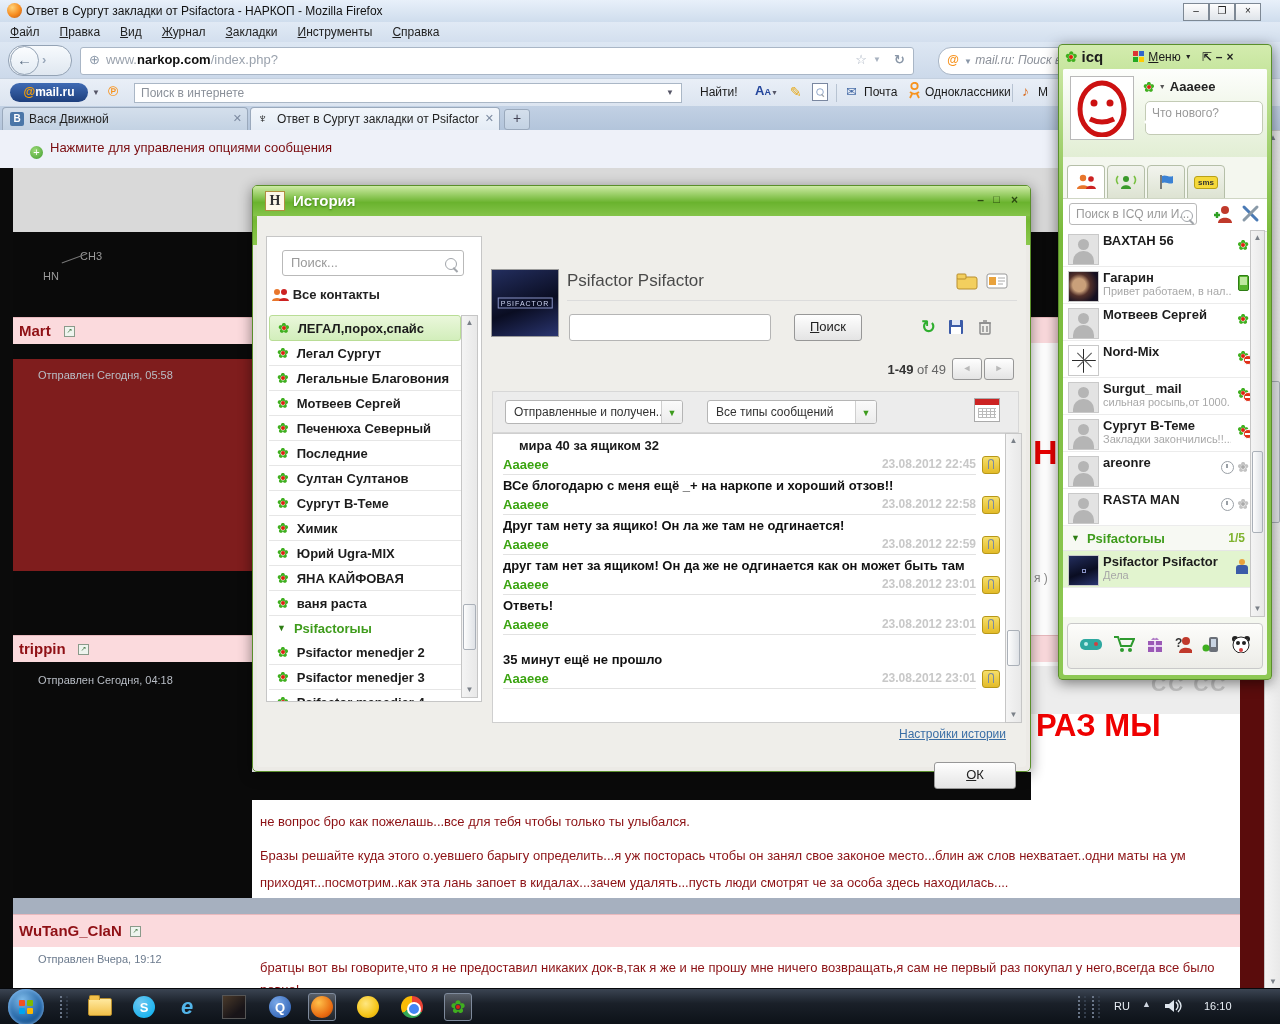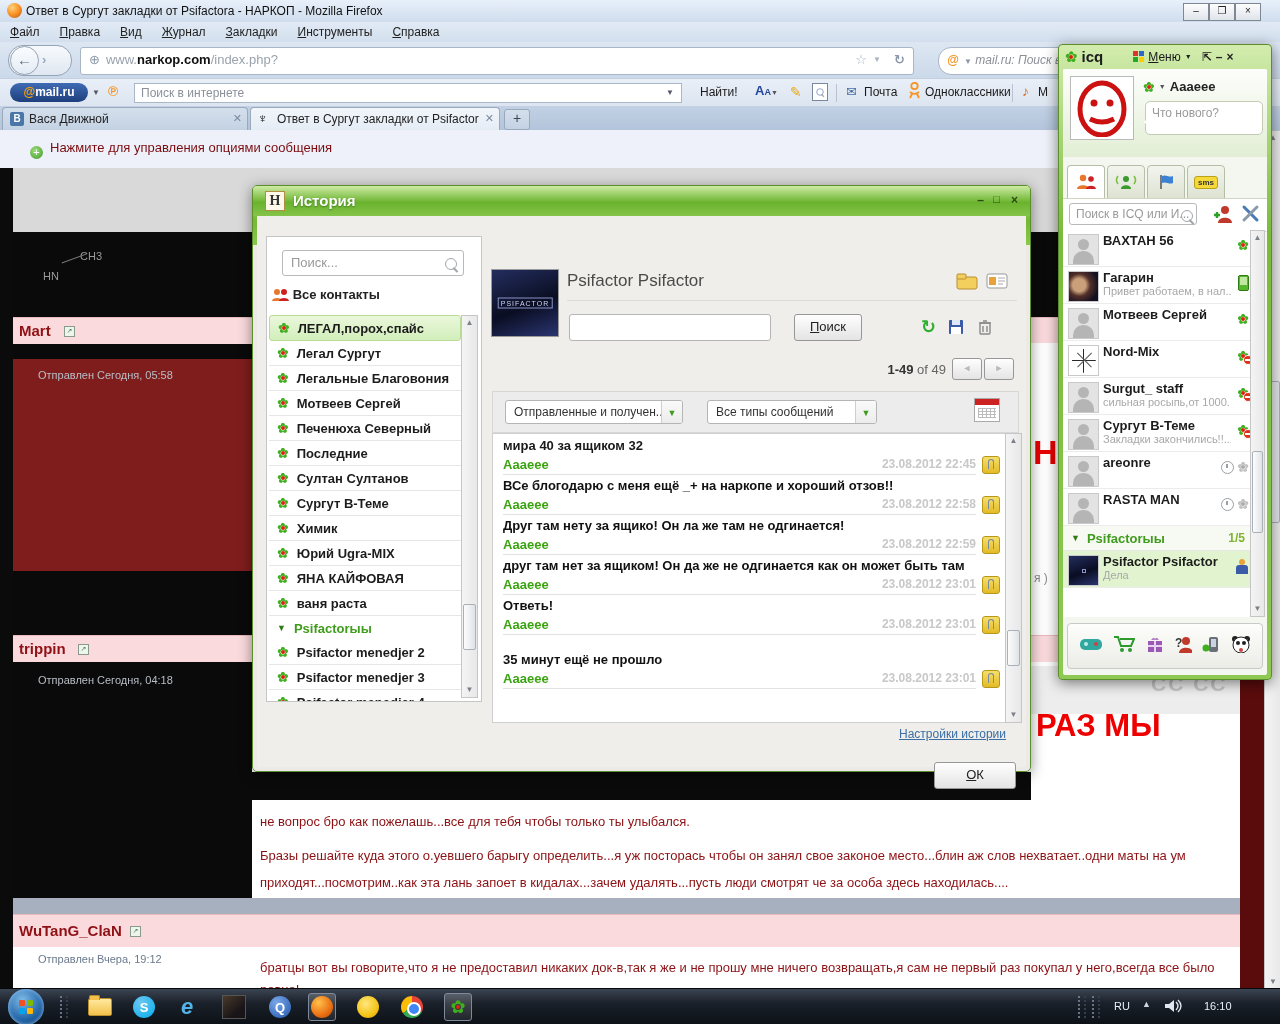--- a/index.html
+++ b/index.html
@@ -125,21 +125,21 @@
   .tool-ico{position:absolute;font-size:18px;}
   #pagination{position:absolute;right:80px;top:146px;font-size:13px;color:#333;}
   .pagebtn{position:absolute;top:142px;width:28px;height:20px;color:#b9b9b9;font-size:9px;line-height:19px;}
   #filterbar{position:absolute;left:235px;top:175px;width:525px;height:40px;background:#ececec;border:1px solid #d7d7d7;}
   .fcombo{position:absolute;top:8px;height:24px;line-height:22px;padding-left:8px;box-sizing:border-box;white-space:nowrap;overflow:hidden;}
   #cal-ico{position:absolute;right:18px;top:6px;width:24px;height:22px;background:#fff;border:1px solid #aaa;}
   #cal-ico::before{content:"";position:absolute;left:0;right:0;top:0;height:6px;background:#cc2222;}
   #cal-ico::after{content:"";position:absolute;left:3px;right:3px;top:9px;height:10px;
        background:repeating-linear-gradient(#bbb 0 1px,transparent 1px 3px),repeating-linear-gradient(90deg,#bbb 0 1px,transparent 1px 4px);}
   #msgpane{position:absolute;left:235px;top:217px;width:513px;height:288px;background:#fff;border:1px solid #cfcfcf;overflow:hidden;}
-  .chat-partial{font-size:13px;font-weight:bold;color:#1a1a1a;padding:4px 0 2px 10px;}
+  .chat-partial{font-size:13px;font-weight:bold;color:#1a1a1a;padding:4px 0 2px 10px;margin-left:16px;}
   .chat-item{padding:2px 30px 0 10px;position:relative;}
   .chat-hd{display:flex;justify-content:space-between;border-bottom:1px solid #e2e2e2;padding-bottom:2px;}
   .chat-sender{color:#3aa410;font-weight:bold;font-size:13px;}
   .chat-time{color:#c8c8c8;font-weight:bold;font-size:12px;}
   .chat-text{font-size:13px;font-weight:bold;color:#111;padding:3px 0 2px;}
   .chat-item.gap .chat-text{padding-top:17px;}
   .attach{position:absolute;right:6px;top:1px;width:16px;height:16px;background:linear-gradient(#f6df6a,#e3bb28);
        border:1px solid #b79718;border-radius:3px;}
   .attach::after{content:"";position:absolute;left:5px;top:2px;width:4px;height:9px;border:1.4px solid #7a8aa0;border-bottom:none;border-radius:3px 3px 0 0;}
   #msgscroll{position:absolute;left:748px;top:217px;width:15px;height:288px;}
@@ -722,21 +722,21 @@
 
               <span class="flower">✿<span class="badge-red"></span></span>
 
             </div>
           </div>
 
           <div class="icq-row p-busy">
             <div class="icq-av av-default">
               <span class="sil"></span>
             </div>
-            <div class="icq-nm">Surgut_ staff</div>
+            <div class="icq-nm">Surgut_ mail</div>
             <div class="icq-status">сильная росыпь,от 1000...</div>
             <div class="row-right">
 
               <span class="flower">✿<span class="badge-red"></span></span>
 
             </div>
           </div>
 
           <div class="icq-row p-busy">
             <div class="icq-av av-default">

